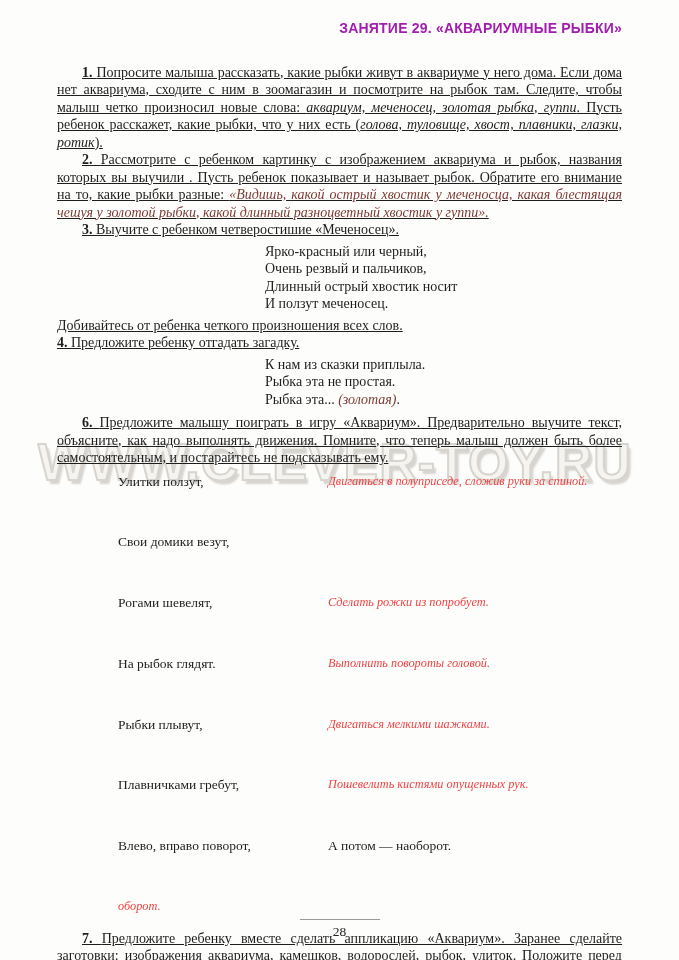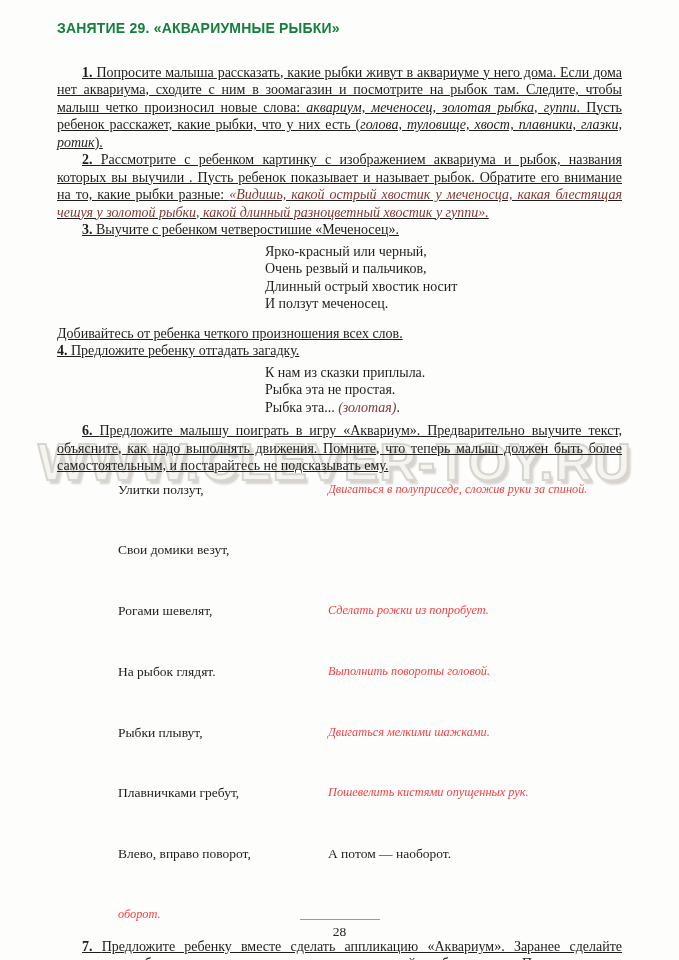--- a/index.html
+++ b/index.html
@@ -16,32 +16,32 @@
     font-family:"Liberation Sans",sans-serif;
     font-weight:bold;font-size:52px;letter-spacing:1px;
     white-space:nowrap;
     color:#f5f4f1;
     -webkit-text-stroke:2px #d8d4ce;
     text-shadow:3px 4px 2px rgba(168,162,154,0.45);
     user-select:none;pointer-events:none;
   }
   .content{position:relative;z-index:1;padding:0 57px;}
   .title{
-    margin:20px 0 0 0;text-align:left;
+    margin:20px 0 0 0;text-align:right;
     font-family:"Liberation Sans",sans-serif;
-    font-size:14px;font-weight:bold;color:#15803d;
+    font-size:14px;font-weight:bold;color:#a21caf;
     letter-spacing:0.2px;
   }
   p{margin:0;text-align:justify;text-decoration:underline;}
   .ind{text-indent:25px;}
   .first{margin-top:26px;}
   .seg-b{font-weight:bold;}
   .seg-i{font-style:italic;}
   .seg-ir{font-style:italic;color:#7d3b33;}
-  .verse{margin:4px 0 12px 208px;}
+  .verse{margin:4px 0 4px 208px;}
   .verse div{white-space:nowrap;}
   .riddle{margin:4px 0 6px 208px;}
   .movement{
     display:grid;grid-template-columns:165px 1fr;
     margin:7px 0 0 61px;
     line-height:15.8px;
     gap:45px;
   }
   .movement .mleft{font-size:13.5px;}
   .movement .mright{

